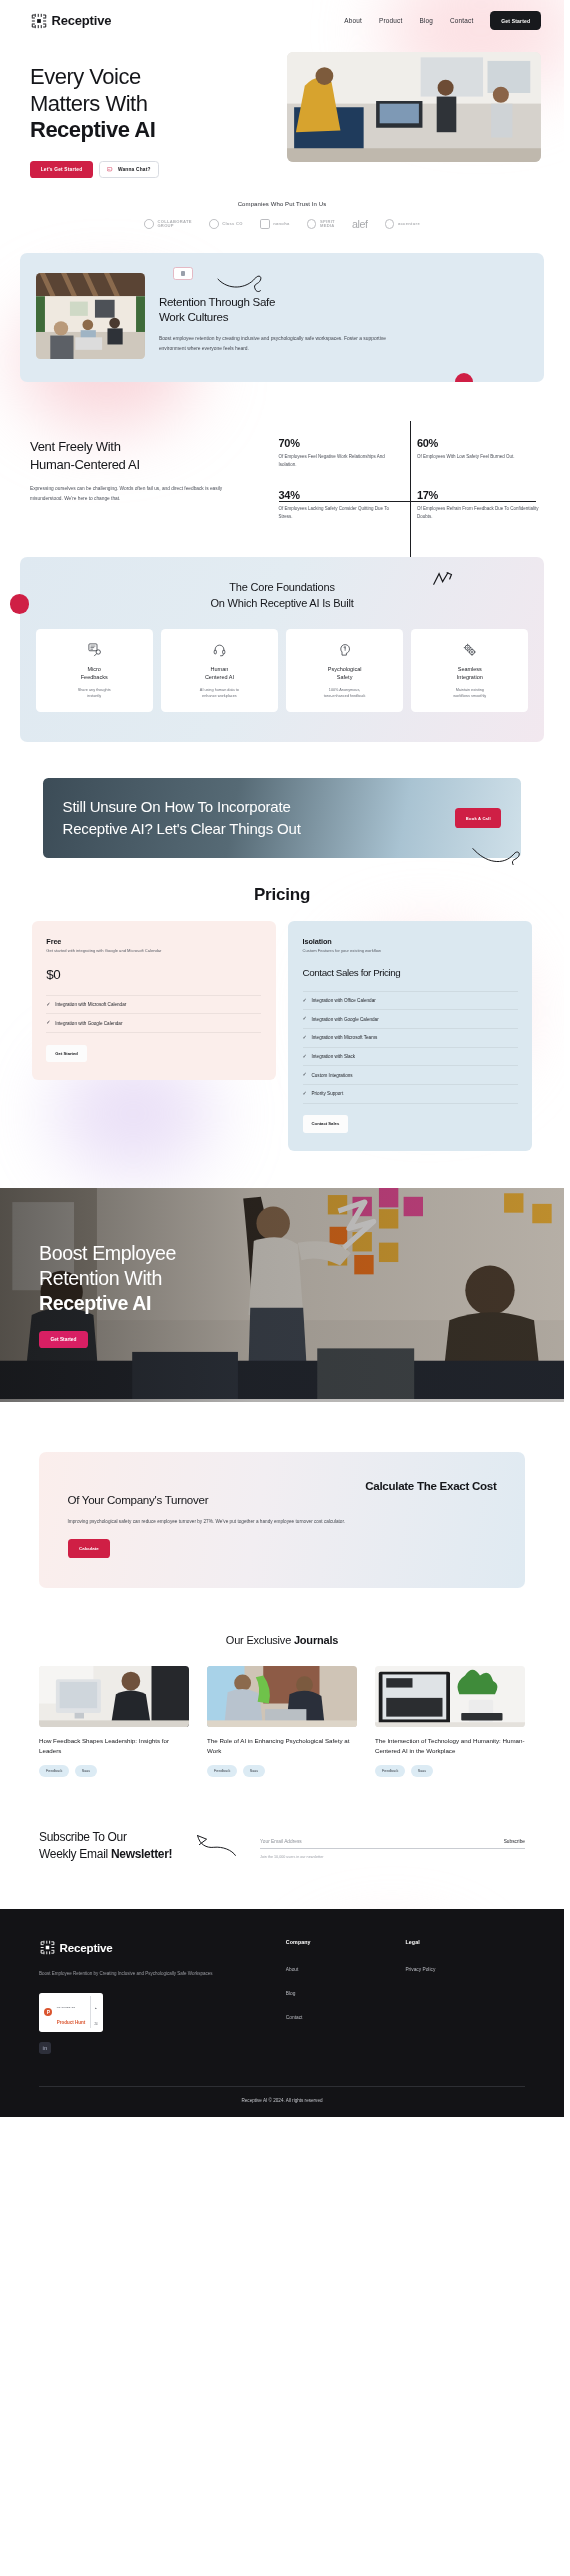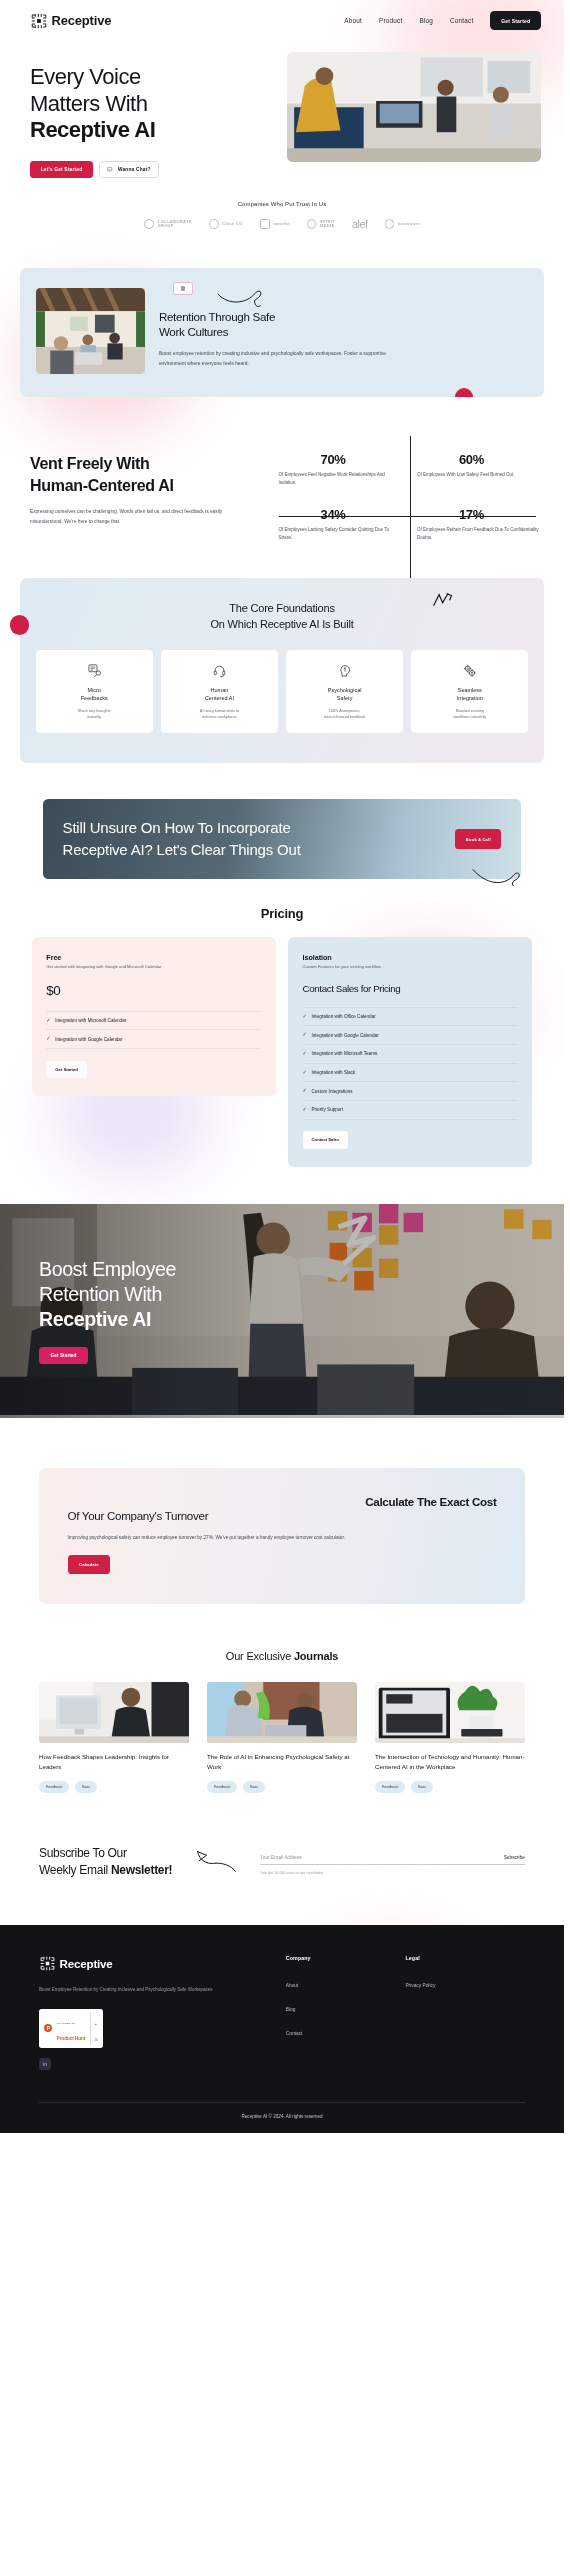--- a/index.html
+++ b/index.html
@@ -60,44 +60,44 @@
   .trust { position: relative; z-index: 3; margin-top: 23px; text-align: center; }
   .trust-title { font-size: 6px; color: #2c2e35; letter-spacing: 0.1px; }
   .logos { margin-top: 11.6px; display: flex; align-items: center; justify-content: center; gap: 17px; opacity: .45; }
   .logo-item { display: flex; align-items: center; gap: 3.6px; color: #4a4d55; }
   .logo-mark { width: 9.8px; height: 9.8px; border: 1.2px solid #6a6d75; border-radius: 50%; flex: none; }
   .logo-mark.sq { border-radius: 1.8px; }
   .logo-txt { font-size: 4.1px; font-weight: 700; letter-spacing: 0.3px; line-height: 1.15; text-align: left; }
   .logo-alef { font-size: 10.7px; font-weight: 400; letter-spacing: -0.4px; color: #3b3e45; }
 
   
-  .band-wrap { position: relative; z-index: 3; margin-top: 38px; padding: 0 19.6px; }
+  .band-wrap { position: relative; z-index: 3; margin-top: 23px; padding: 0 19.6px; }
   .band {
     background: #dfeaf2; border-radius: 7.1px; position: relative;
     display: flex; gap: 14.3px; padding: 19.6px 19.6px 23px 16px; overflow: hidden;
   }
   .band-img { width: 109px; height: 86px; border-radius: 4.5px; overflow: hidden; flex: none; position: relative; }
   .band-right { padding-top: 21.4px; flex: 1; }
   .band-h2 { font-size: 11.6px; line-height: 1.3; letter-spacing: -0.3px; font-weight: 400; }
   .band-p { margin-top: 9.8px; font-size: 4.9px; line-height: 2.0; color: #444851; max-width: 241px; }
   .mini-card {
     position: absolute; left: 153px; top: 13.4px; width: 20.5px; height: 13.4px;
     background: #fff; border: 0.7px solid #e4b9c4; border-radius: 2.7px;
     display: flex; align-items: center; justify-content: center;
   }
   .mini-dot { width: 4.5px; height: 5.3px; background: #9aa0ab; border-radius: 0.9px; }
   .dot-crimson { position: absolute; background: #cf1f45; border-radius: 50%; }
 
   
   .stats { position: relative; z-index: 3; display: flex; padding: 37px 23px 0 30px; gap: 12.5px; }
   .stats-left { width: 236px; padding-top: 19.6px; }
-  .stats-h2 { font-size: 16px; line-height: 1.35; letter-spacing: -0.3px; font-weight: 700; }
+  .stats-h2 { font-size: 13px; line-height: 1.35; letter-spacing: -0.3px; font-weight: 400; }
   .stats-p { margin-top: 10.7px; font-size: 4.8px; line-height: 2.0; color: #4b4f58; max-width: 223px; }
   .stats-grid { position: relative; flex: 1; display: grid; grid-template-columns: 1fr 1fr; gap: 19.6px 14.3px; padding-top: 18px; }
-  .stat-num { font-size: 13px; font-weight: 700; letter-spacing: -0.3px; margin-left: 42px; }
+  .stat-num { font-size: 11px; font-weight: 700; letter-spacing: -0.3px; }
   .stat-desc { margin-top: 4.5px; font-size: 4.5px; line-height: 1.75; color: #4b4f58; }
   .cross-v { position: absolute; left: 50%; top: 1.8px; width: 0.9px; height: 157px; background: #1d1e22; }
   .cross-h { position: absolute; left: 0; right: 5.3px; top: 82px; height: 0.9px; background: #1d1e22; }
 
   
   .found-wrap { position: relative; z-index: 3; margin-top: 36px; padding: 0 19.6px 0 0; }
   .found {
     background: linear-gradient(115deg,#dfe9f1 0%,#e3ecf2 45%,#f2e8ef 100%);
     border-radius: 7.1px; margin-left: 19.6px; padding: 23px 16px 30px; position: relative; overflow: visible;
   }
@@ -118,21 +118,21 @@
   }
   .cta-h3 { color: #fff; font-size: 15px; line-height: 1.45; letter-spacing: -0.2px; font-weight: 400; }
   .btn-call {
     background: #cf1f45; color: #fff; border: none; border-radius: 3.6px;
     font-size: 4.1px; font-weight: 700; padding: 7.1px 10.7px; letter-spacing: 0.2px;
     font-family: inherit; cursor: pointer; white-space: nowrap;
   }
   .squiggle-cta { position: absolute; right: -1.8px; bottom: -12.5px; }
 
   
-  .pricing-title { position: relative; z-index: 3; text-align: center; margin-top: 27px; font-size: 13px; letter-spacing: -0.2px; }
+  .pricing-title { position: relative; z-index: 3; text-align: center; margin-top: 27px; font-size: 17px; letter-spacing: -0.2px; }
   .plans { position: relative; z-index: 3; margin-top: 16px; padding: 0 32px; display: flex; gap: 12.5px; align-items: flex-start; }
   .plan { border-radius: 6.2px; padding: 16px 14.3px 18px; flex: 1; }
   .plan.free { background: #fbeeeb; }
   .plan.ent { background: #dbe8f0; }
   .plan-name { font-size: 7.3px; font-weight: 700; letter-spacing: -0.1px; }
   .plan-sub { margin-top: 2.7px; font-size: 4.1px; color: #585c65; line-height: 1.5; }
   .plan-price { margin-top: 12.5px; font-size: 13.4px; letter-spacing: -0.4px; font-weight: 400; }
   .plan-price.small { font-size: 9.8px; }
   .feat-list { margin-top: 12.5px; }
   .feat { display: flex; align-items: center; gap: 4.5px; font-size: 4.6px; color: #1e2026; padding: 6.2px 0; border-bottom: 0.4px solid rgba(0,0,0,.06); }

